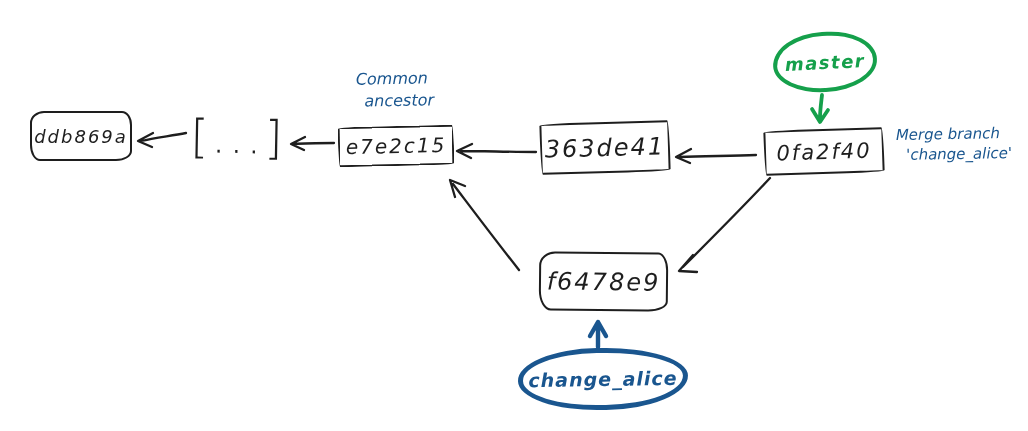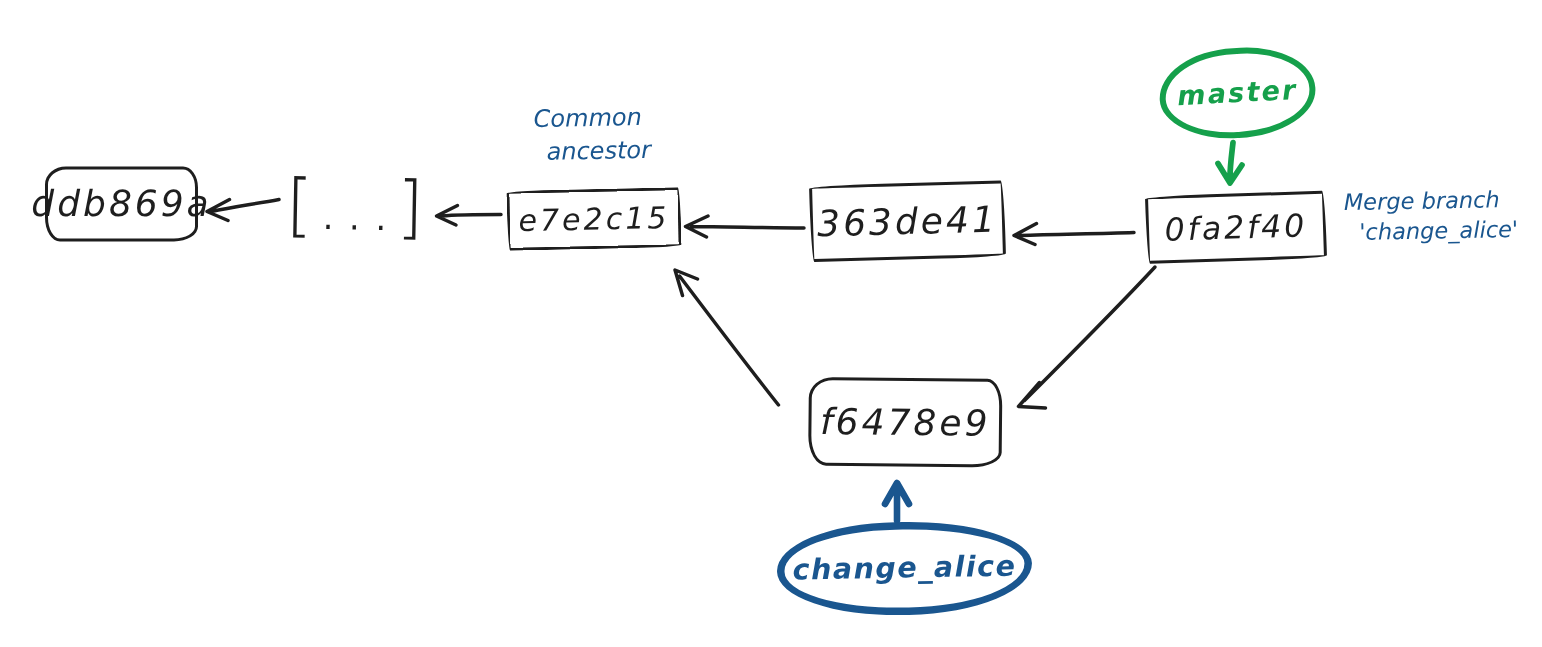--- a/index.html
+++ b/index.html
@@ -35,21 +35,21 @@
     justify-content: center;
     border: 2.4px solid var(--ink);
     background: var(--paper);
     color: var(--ink);
     font-style: italic;
     letter-spacing: 2px;
     white-space: nowrap;
     
     border-radius: 255px 12px 225px 12px / 12px 225px 12px 255px;
   }
-  .b-ddb { left: 30px;  top: 111px; width: 102px; height: 50px; font-size: 24px;
+  .b-ddb { left: 30px;  top: 111px; width: 102px; height: 50px; font-size: 18px;
            border-radius: 14px 10px 16px 10px / 12px 14px 10px 16px; }
   .b-e7e { left: 338px; top: 126px; width: 116px; height: 40px; font-size: 20px;
            transform: rotate(-1.2deg); }
   .b-363 { left: 540px; top: 122px; width: 130px; height: 51px; font-size: 24px;
            transform: rotate(-1.5deg); }
   .b-0fa { left: 764px; top: 129px; width: 120px; height: 45px; font-size: 21px;
            transform: rotate(-1.8deg); }
   .b-f64 { left: 539px; top: 252px; width: 129px; height: 59px; font-size: 24px;
            transform: rotate(0.6deg);
            border-radius: 16px 10px 20px 12px / 14px 18px 10px 20px; }

